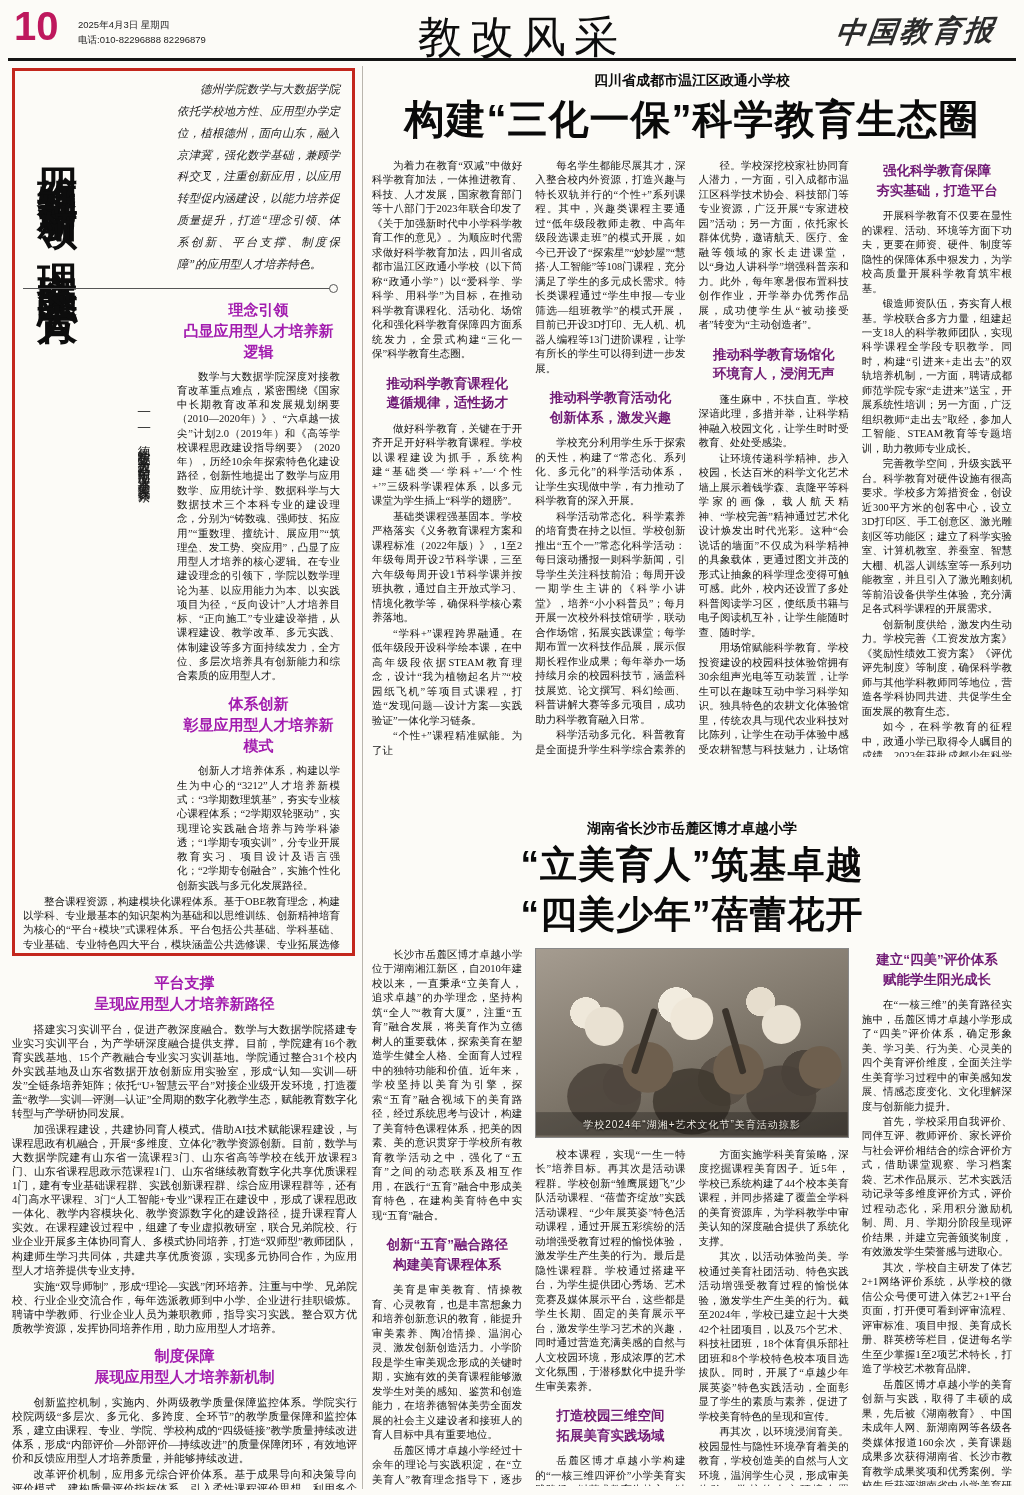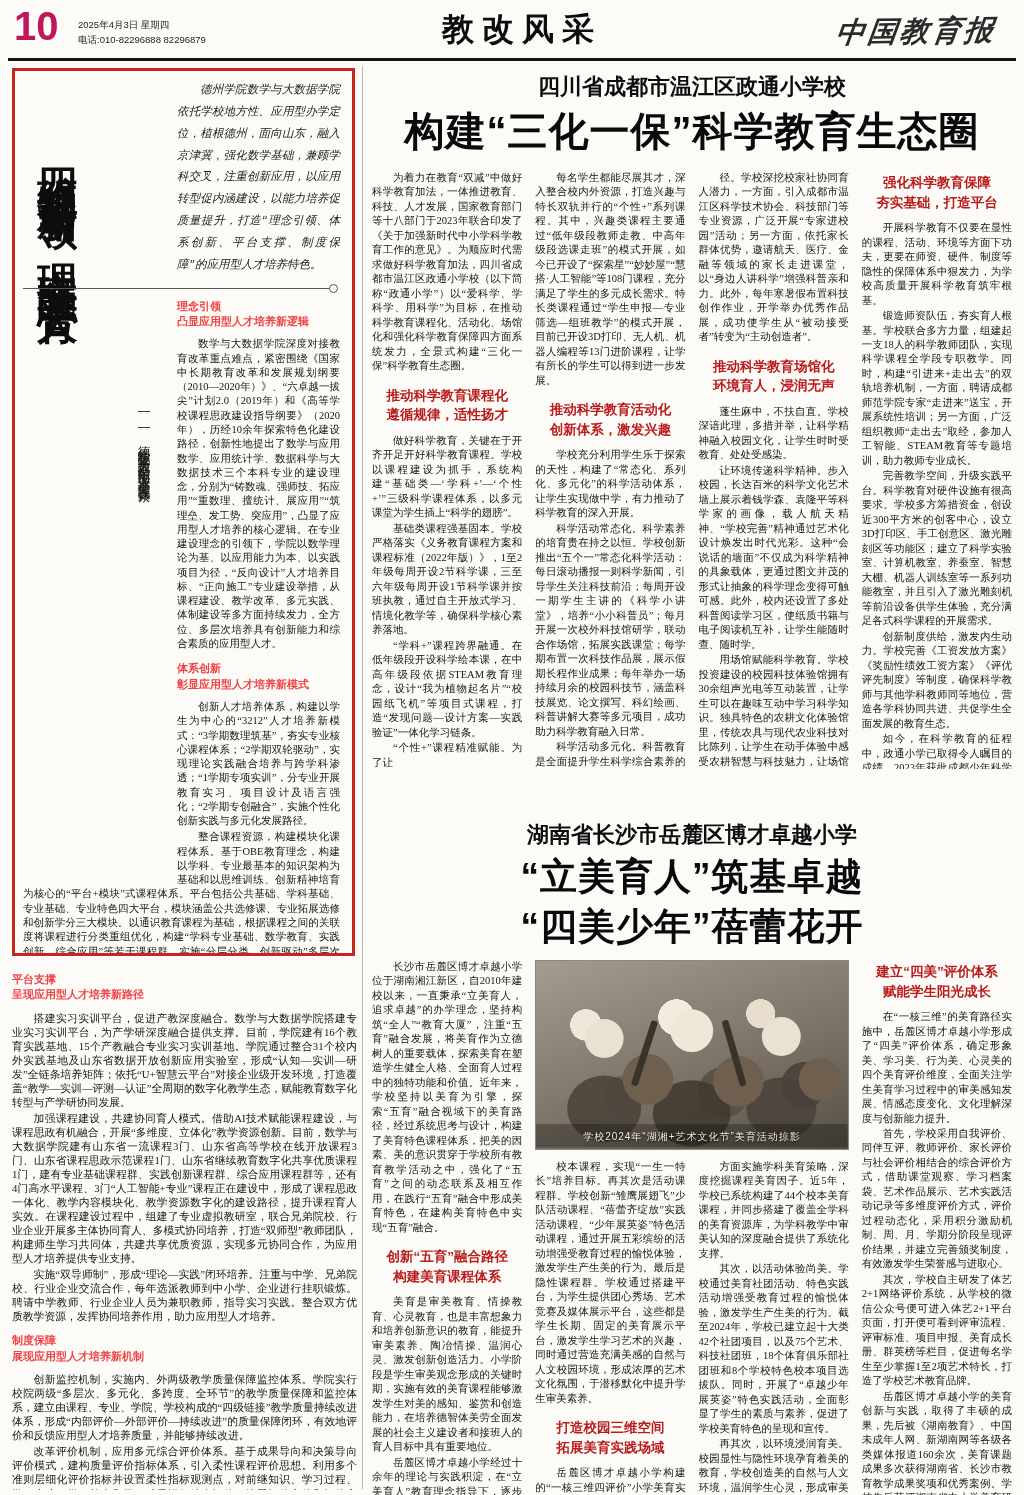--- a/index.html
+++ b/index.html
@@ -6,21 +6,21 @@
   .page{position:relative;width:1024px;height:1495px;margin:0 auto;background:#fcfbf7;
         font-family:"Liberation Serif",serif;color:#141414;overflow:hidden;}
 
   
   .hdr{position:absolute;top:0;left:0;right:0;height:58px;}
   .pagenum{position:absolute;left:14px;top:6px;font-family:"Liberation Sans",sans-serif;
            font-size:40px;font-weight:bold;color:#be185d;line-height:1;}
   .dateblock{position:absolute;left:78px;top:17px;font-size:9.5px;color:#222;line-height:1.6;
              font-family:"Liberation Sans",sans-serif;}
   .section-title{position:absolute;left:0;right:0;top:8px;text-align:center;
-                 font-family:"Liberation Sans",sans-serif;font-size:32px;font-weight:700;
+                 font-family:"Liberation Sans",sans-serif;font-size:44px;font-weight:400;
                  letter-spacing:8px;color:#0d0d0d;margin-left:20px;}
   .masthead{position:absolute;right:28px;top:12px;font-family:"DejaVu Serif",serif;
             font-style:italic;font-weight:bold;font-size:29px;color:#2b2b2b;
             transform:skewX(-8deg) rotate(-1deg);letter-spacing:3px;}
   .hrule{position:absolute;top:58px;left:8px;right:8px;height:3px;background:#151515;}
 
   
   .red-box{position:absolute;left:12px;top:68px;width:343px;height:888px;box-sizing:border-box;
            border:3px solid #c3271d;padding:8px 12px 8px 8px;overflow:hidden;background:#fcfbf7;}
   .vblock{float:left;width:146px;height:800px;position:relative;margin-right:8px;}
@@ -28,42 +28,42 @@
           text-orientation:upright;font-family:"Liberation Sans",sans-serif;font-weight:900;
           font-size:40px;letter-spacing:6px;line-height:1.05;color:#0d0d0d;}
   .vsub{position:absolute;left:112px;top:325px;height:470px;writing-mode:vertical-lr;
         text-orientation:upright;font-family:"Liberation Sans",sans-serif;font-size:12.5px;
         letter-spacing:2px;color:#1a1a1a;}
   .intro{font-style:italic;font-size:11.5px;line-height:1.9;text-align:justify;margin:0;
          text-indent:2em;color:#1a1a1a;}
   .divider{position:relative;border-top:1px solid #555;margin:12px 4px 10px 0;}
   .divider .dot{position:absolute;right:-2px;top:-4.5px;width:7px;height:7px;border:1.4px solid #555;
                 border-radius:50%;background:#fcfbf7;display:block;}
-  .sub{ font-weight:bold;font-family:"Liberation Sans",sans-serif;
-        font-size:11px;line-height:1.4;margin:10px 0 8px;color:#ef4444;}
+  .sub{ text-align:center;font-weight:bold;font-family:"Liberation Sans",sans-serif;
+        font-size:15px;line-height:1.4;margin:10px 0 8px;color:#a21caf;}
   .b{font-size:10.5px;line-height:1.36;text-align:justify;text-indent:2em;margin:0 0 2px;}
 
   
   .left-lower{position:absolute;left:12px;top:962px;width:345px;height:528px;overflow:hidden;}
   .left-lower .b{font-size:10.8px;line-height:1.3;}
 
   .vdiv{position:absolute;left:362px;top:66px;bottom:6px;width:1px;background:#b9b5ad;}
 
   
   .right{position:absolute;left:372px;top:66px;width:640px;height:1424px;}
   .kicker{text-align:center;font-family:"Liberation Sans",sans-serif;font-weight:bold;
-          font-size:22px;margin:6px 0 2px;color:#0d0d0d;}
+          font-size:14px;margin:6px 0 2px;color:#0d0d0d;}
   .headline{text-align:center;font-family:"Liberation Sans",sans-serif;font-weight:900;
             font-size:40px;letter-spacing:1px;margin:2px 0 12px;color:#0a0a0a;}
   .headline2{margin:0 0 10px;}
   .cols{display:flex;gap:13px;overflow:hidden;}
   .ta .cols{height:598px;}
   .col{flex:1;overflow:hidden;}
   .csub{text-align:center;font-weight:bold;font-family:"Liberation Sans",sans-serif;
-        font-size:13.5px;line-height:1.45;margin:12px 0 9px;color:#b91c1c;}
+        font-size:13.5px;line-height:1.45;margin:12px 0 9px;color:#701a75;}
   .c{font-size:10.5px;line-height:1.38;text-align:justify;text-indent:2em;margin:0 0 1px;}
 
   
   .ba{position:absolute;left:0;right:0;top:748px;bottom:0;}
   .ba .headline{font-size:37px;margin-bottom:0;}
   .bgrid{display:grid;grid-template-columns:repeat(4,1fr);grid-template-rows:190px auto;
          gap:10px 13px;height:538px;overflow:hidden;margin-top:8px;}
   .bcol1{grid-column:1;grid-row:1/3;overflow:hidden;}
   .bcol4{grid-column:4;grid-row:1/3;overflow:hidden;}
   .bcol2{grid-column:2;grid-row:2;overflow:hidden;}

